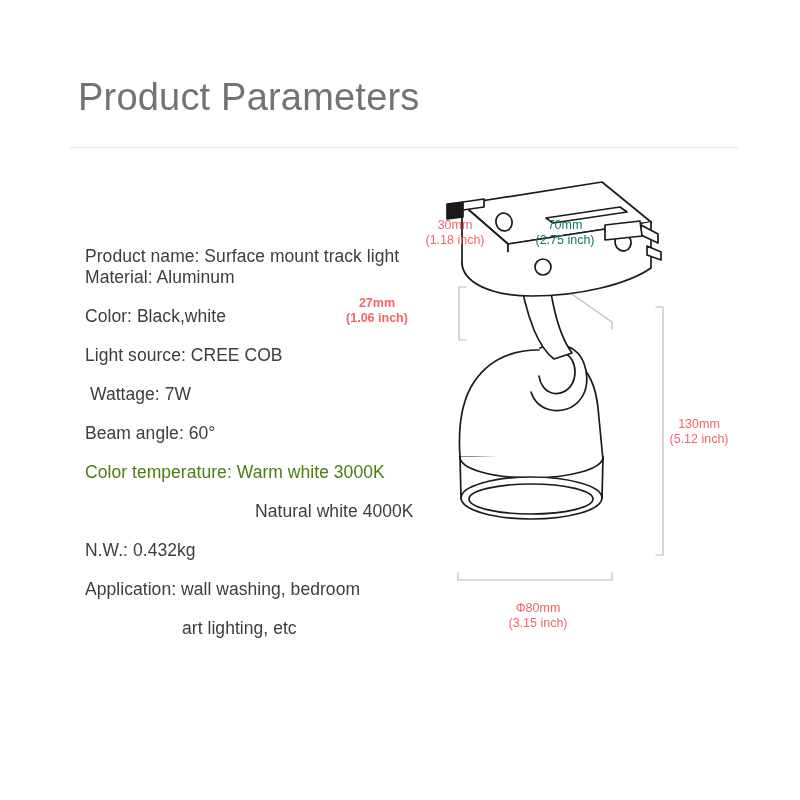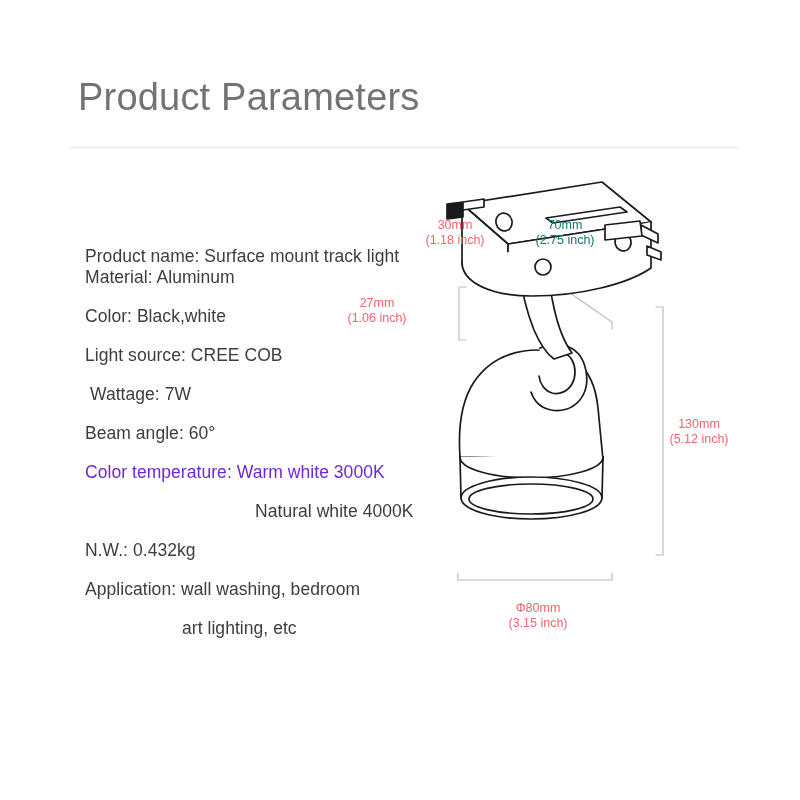--- a/index.html
+++ b/index.html
@@ -100,21 +100,21 @@
   <div class="page-title" style="color: #737373;">Product Parameters</div>
   <div class="title-divider" style="background: rgb(230, 230, 230);"></div>
 
   <div class="spec-list">
     <div class="spec-line" style="left: 85px; top: 8px; color: rgb(61, 61, 61); margin-top: 18px;">Product name: Surface mount track light</div>
     <div class="spec-line" style="left: 85px; top: 47px; color: rgb(61, 61, 61);">Material: Aluminum</div>
     <div class="spec-line" style="left: 85px; top: 86px; color: rgb(61, 61, 61);">Color: Black,white</div>
     <div class="spec-line" style="left: 85px; top: 125px; color: rgb(61, 61, 61);">Light source: CREE COB</div>
     <div class="spec-line" style="left: 90px; top: 164px; color: rgb(61, 61, 61);">Wattage: 7W</div>
     <div class="spec-line" style="left: 85px; top: 203px; color: rgb(61, 61, 61);">Beam angle: 60°</div>
-    <div class="spec-line" style="left: 85px; top: 242px; color: #6d28d9;">Color temperature: Warm white 3000K</div>
+    <div class="spec-line" style="left: 85px; top: 242px; color: #4d7c0f;">Color temperature: Warm white 3000K</div>
     <div class="spec-line" style="left: 255px; top: 281px; color: rgb(61, 61, 61);">Natural white 4000K</div>
     <div class="spec-line" style="left: 85px; top: 320px; color: rgb(61, 61, 61);">N.W.: 0.432kg</div>
     <div class="spec-line" style="left: 85px; top: 359px; color: rgb(61, 61, 61);">Application: wall washing, bedroom</div>
     <div class="spec-line" style="left: 182px; top: 398px; color: rgb(61, 61, 61);">art lighting, etc</div>
   </div>
 
   <div class="diagram">
     <svg width="400" height="500" viewBox="0 0 400 500" xmlns="http://www.w3.org/2000/svg">
 
       <g fill="none" stroke="#bcbcbc" stroke-width="1.2" stroke-linecap="square">
@@ -218,21 +218,21 @@
   <div class="dim-label" style="left: 418px; top: 182px; width: 74px; color: rgb(242, 101, 106); margin-top: 36px;">
     <div>30mm</div>
     <div>(1.18 inch)</div>
   </div>
 
   <div class="dim-label" style="left: 520px; top: 218px; width: 74px; color: #0f766e; margin-left: 8px;">
     <div>70mm</div>
     <div>(2.75 inch)</div>
   </div>
 
-  <div class="dim-label" style="left: 340px; top: 296px; width: 74px; color: rgb(242, 101, 106);">
+  <div class="dim-label" style="left: 340px; top: 296px; width: 74px; color: rgb(242, 101, 106); font-weight: bold;">
     <div>27mm</div>
     <div>(1.06 inch)</div>
   </div>
 
   <div class="dim-label" style="left: 658px; top: 417px; width: 82px; color: rgb(242, 101, 106);">
     <div>130mm</div>
     <div>(5.12 inch)</div>
   </div>
 
   <div class="dim-label" style="left: 498px; top: 601px; width: 80px; color: rgb(242, 101, 106);">

